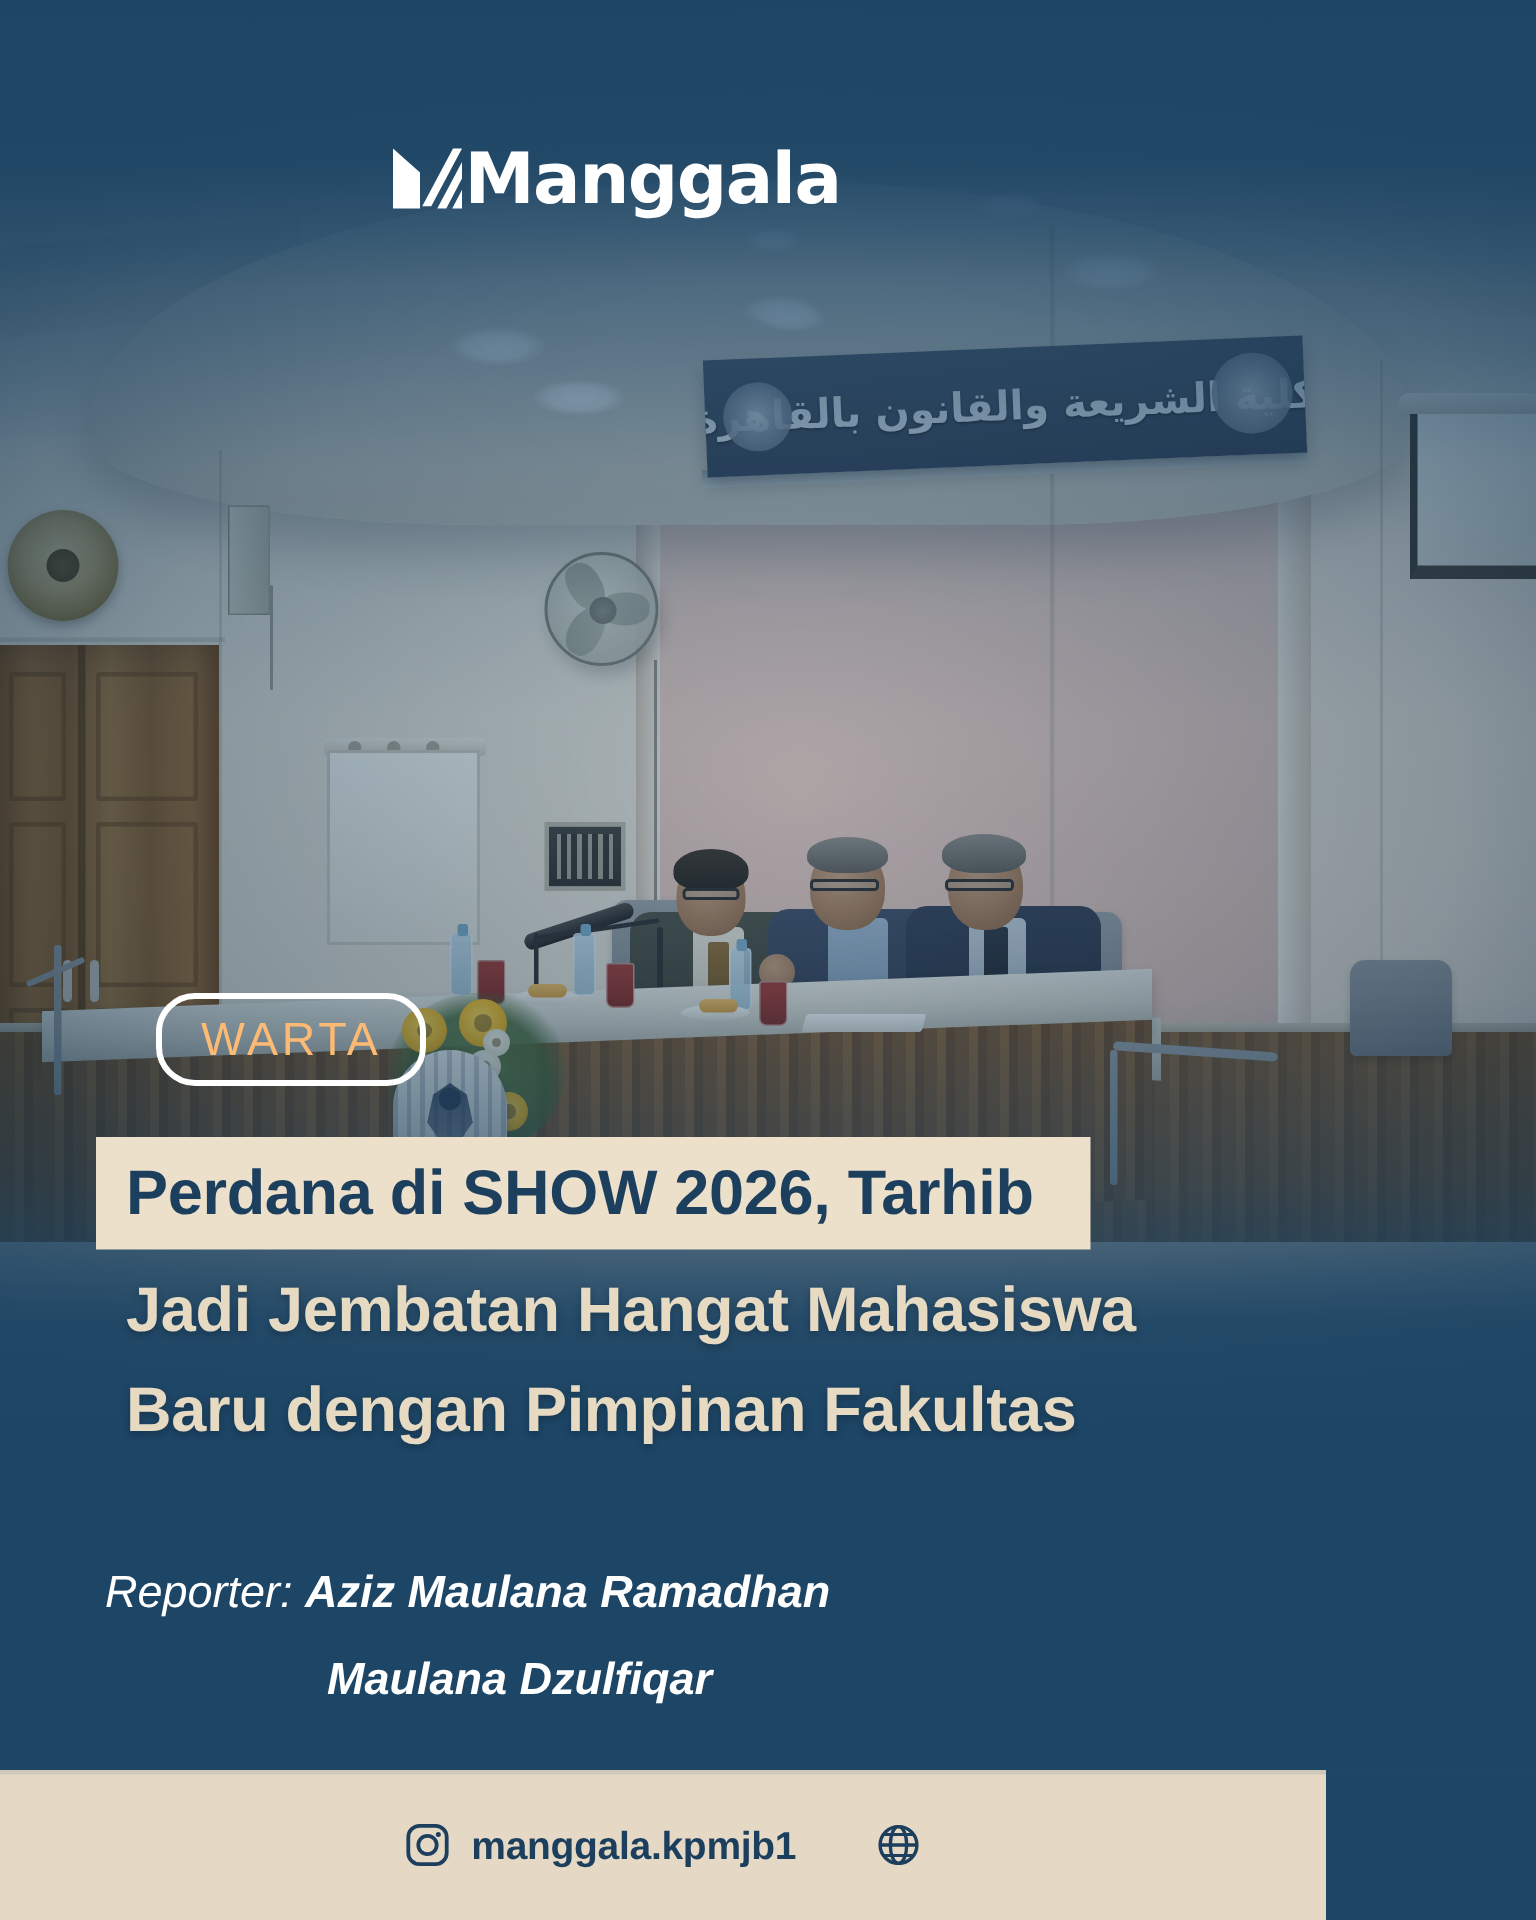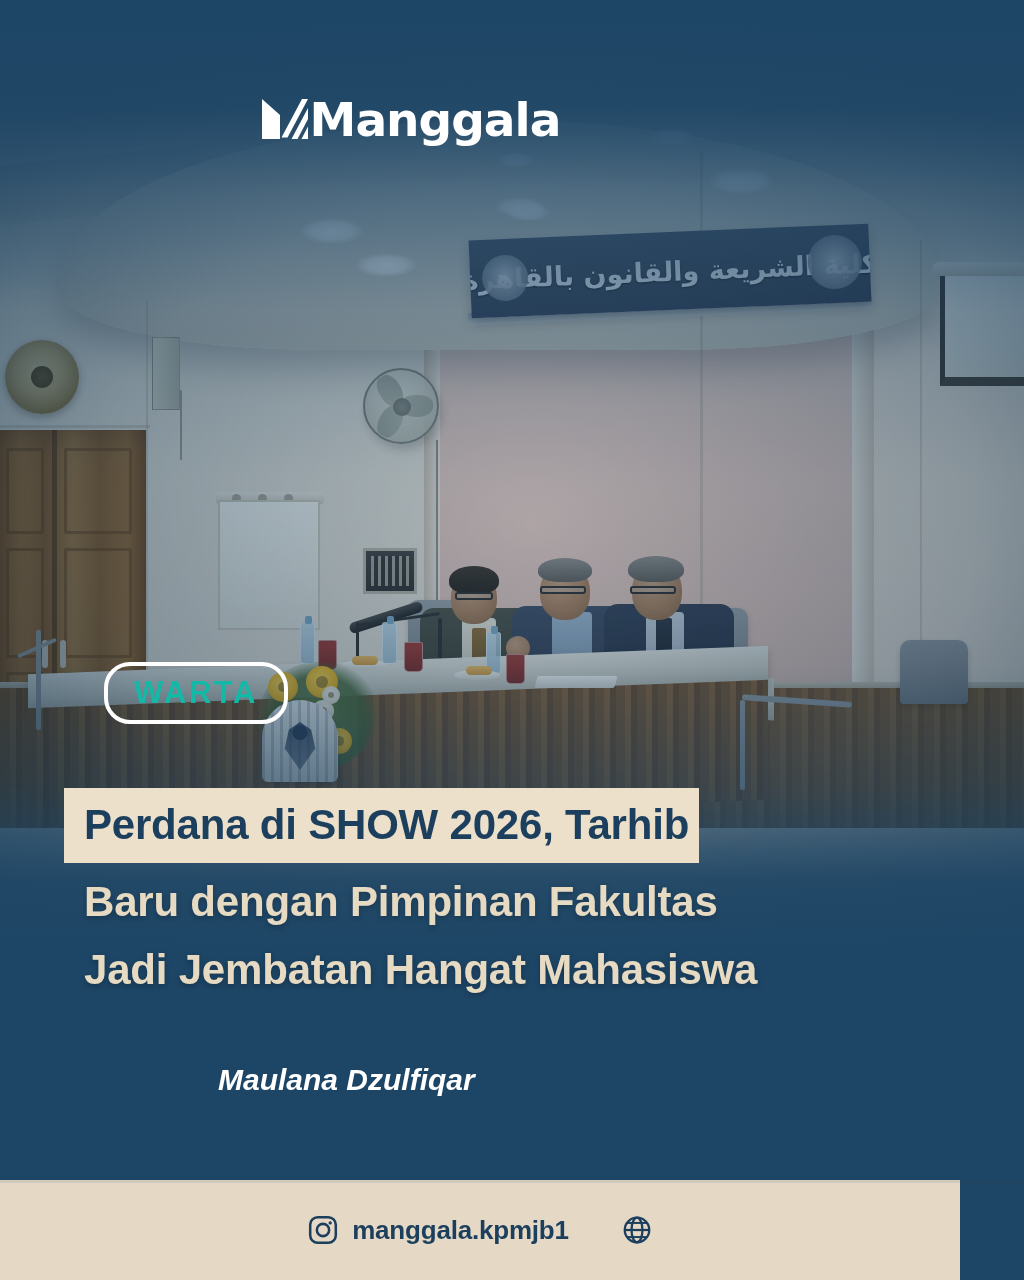--- a/index.html
+++ b/index.html
@@ -379,40 +379,39 @@
     letter-spacing: -1px;
     font-family: "DejaVu Sans", sans-serif;
   }
 
   
   .warta {
     position: absolute; left: 104px; top: 662px;
     padding: 11px 26px 12px 26px;
     border: 4px solid #ffffff;
     border-radius: 26px;
-    color: #14b8a6;
-    font-size: 31px; font-weight: 700;
+    color: #fdba74;
+    font-size: 31px; font-weight: 400;
     letter-spacing: 2.5px;
     z-index: 22;
     line-height: 1;
   }
 
   
   .headline {
     position: absolute; left: 0; top: 758px; width: 1024px; z-index: 22;
   }
   .hl-line { display: block; width: fit-content; line-height: 1.02; }
   .hl-1 {
     background: #ece0cb;
     color: #1d3f5e;
     font-size: 42px; font-weight: 700;
-    padding: 16px 10px 16px 20px;
+    padding: 16px 38px 16px 20px;
     margin-left: 64px;
     letter-spacing: -.2px;
-    margin-top: 30px;
   }
   .hl-2, .hl-3 {
     color: #e6dac3;
     font-size: 42px; font-weight: 700;
     padding: 6px 0 6px 0;
     margin-left: 84px;
     letter-spacing: -.2px;
     text-shadow: 0 2px 5px rgba(10,25,40,.35);
   }
   .hl-2 { margin-top: 13px; }
@@ -424,21 +423,21 @@
     color: #ffffff;
     font-size: 30px;
     line-height: 1.33;
   }
   .rep-label { font-style: italic; font-weight: 400; }
   .rep-name  { font-style: italic; font-weight: 700; }
   .rep-line2 { padding-left: 148px; margin-top: 18px; }
 
   
   .footer {
-    position: absolute; left: 0; top: 1180px; width: 960px; height: 100px;
+    position: absolute; left: 0; top: 1180px; width: 884px; height: 100px;
     background: #e5d9c6;
     display: flex; align-items: center; justify-content: center; gap: 52px;
     z-index: 25;
   }
   .footer::before{
     content:""; position:absolute; left:0; top:0; width:1024px; height:3px;
     background: rgba(60,80,100,.12);
   }
   .foot-item { display: flex; align-items: center; gap: 13px; }
   .foot-text {
@@ -604,25 +603,29 @@
       <path d="M31.5 42 L48 11 L48 22 L37.5 42 Z" fill="#ffffff"></path>
       <path d="M41.5 42 L48 29.5 L48 42 Z" fill="#ffffff"></path>
     </svg>
     <div class="brand-name">Manggala</div>
   </div>
 
   <div class="warta">WARTA</div>
 
   <div class="headline">
     <span class="hl-line hl-1">Perdana di SHOW 2026, Tarhib</span>
+    <span class="hl-line hl-2">Jadi Jembatan Hangat Mahasiswa</span>
     <span class="hl-line hl-3">Baru dengan Pimpinan Fakultas</span>
-    <span class="hl-line hl-2">Jadi Jembatan Hangat Mahasiswa</span>
   </div>
 
   <div class="reporter">
+    <div>
+      <span class="rep-label">Reporter:</span>
+      <span class="rep-name">Aziz Maulana Ramadhan</span>
+    </div>
     <div class="rep-line2">
       <span class="rep-name">Maulana Dzulfiqar</span>
     </div>
   </div>
 
   <div class="footer">
 
     <div class="foot-item">
       <svg class="foot-icon" width="32" height="32" viewBox="0 0 24 24">
         <rect x="2.4" y="2.4" width="19.2" height="19.2" rx="5.6" ry="5.6" fill="none" stroke="#1d3f5e" stroke-width="1.9"></rect>

